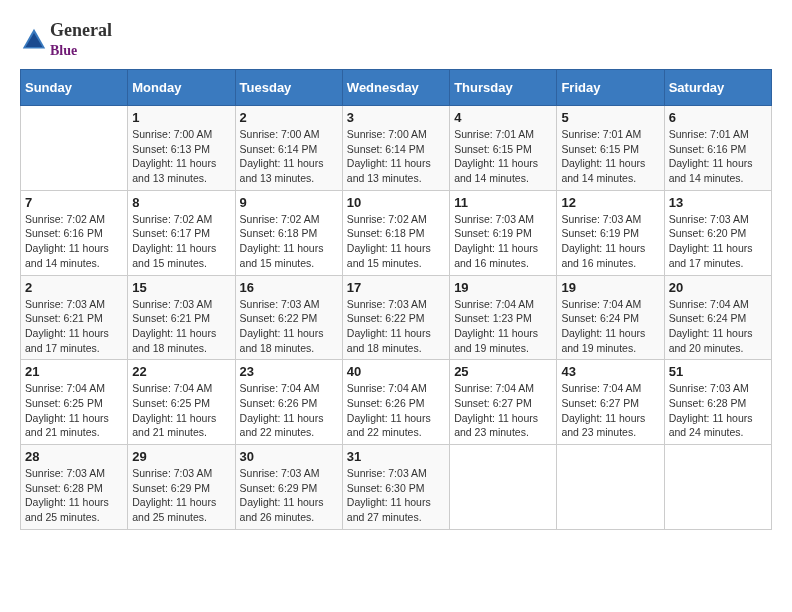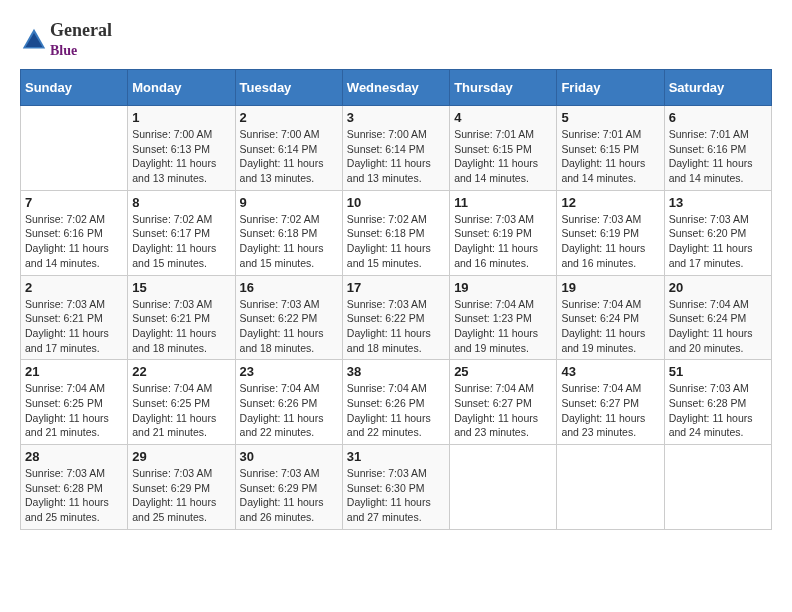--- a/index.html
+++ b/index.html
@@ -296,21 +296,21 @@
         </td>
         <td>
           <span class="day-number">23</span>
 <div class="day-info">
   <span>Sunrise: 7:04 AM</span><br>
   <span>Sunset: 6:26 PM</span><br>
   <span>Daylight: 11 hours and 22 minutes.</span>
 </div>
         </td>
         <td>
-          <span class="day-number">38</span>
+          <span class="day-number">40</span>
 <div class="day-info">
   <span>Sunrise: 7:04 AM</span><br>
   <span>Sunset: 6:26 PM</span><br>
   <span>Daylight: 11 hours and 22 minutes.</span>
 </div>
         </td>
         <td>
           <span class="day-number">25</span>
 <div class="day-info">
   <span>Sunrise: 7:04 AM</span><br>

